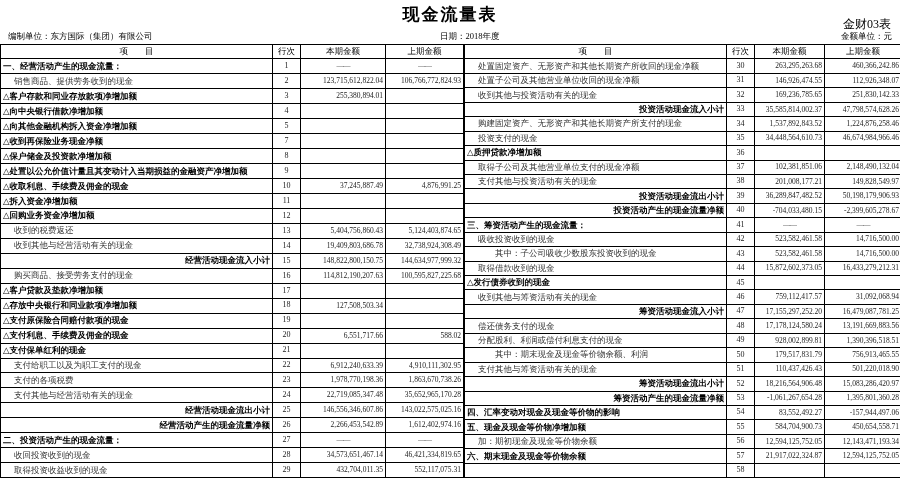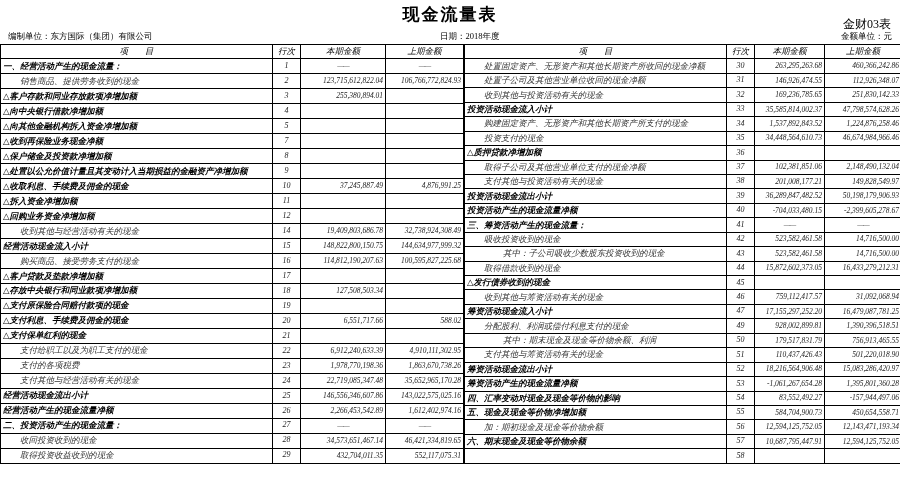--- a/index.html
+++ b/index.html
@@ -6,34 +6,34 @@
   .page{width:900px;height:481px;position:relative;background:#fff;color:#000;
         font-family:"Liberation Serif","DejaVu Serif",serif;overflow:hidden;}
   .hdr{position:relative;height:44px;}
   .title{text-align:center;font-size:17px;font-weight:bold;letter-spacing:2px;padding-top:3px;}
   .form-no{position:absolute;right:9px;top:16px;font-size:12px;}
   .meta{position:absolute;left:0;right:0;bottom:1px;height:12px;font-size:8.5px;}
   .meta .prep{position:absolute;left:8px;}
   .meta .date{position:absolute;left:440px;}
   .meta .unit{position:absolute;right:8px;}
   .tables{display:flex;align-items:stretch;}
-  table{border-collapse:collapse;table-layout:fixed;border:1.5px solid #000;font-style:italic;}
+  table{border-collapse:collapse;table-layout:fixed;border:1.5px solid #000;}
   table.lt{width:463px;}
   table.rt{width:437px;}
   th,td{border:1px solid #000;height:14.45px;box-sizing:border-box;padding:0 2px;
         line-height:1.05;overflow:hidden;white-space:nowrap;}
   th{font-weight:normal;font-size:8.5px;text-align:center;}
   td.label{font-size:8.5px;color:#111;}
   td.no{text-align:center;font-size:8px;color:#222;}
   td.amt{text-align:right;font-size:7.5px;color:#222;}
   td.amt.dash{text-align:center;color:#555;letter-spacing:-1px;}
   tr.st-b td.label{font-weight:bold;color:#000;}
-  tr.st-i td.label{padding-left:19px;color:#333;}
-  tr.st-i2 td.label{padding-left:38px;color:#333;}
-  tr.st-c td.label{font-weight:bold;text-align:left;color:#000;}
+  tr.st-i td.label{padding-left:13px;color:#333;}
+  tr.st-i2 td.label{padding-left:30px;color:#333;}
+  tr.st-c td.label{font-weight:bold;text-align:right;color:#000;}
   col.c-label-l{width:272px;} col.c-no-l{width:28px;} col.c-cur-l{width:85px;} col.c-prev-l{width:78px;}
   col.c-label-r{width:262px;} col.c-no-r{width:28px;} col.c-cur-r{width:70px;} col.c-prev-r{width:77px;}
 </style>
 </head>
 <body>
 
 <div class="page">
   <div class="hdr">
     <div class="title">现金流量表</div>
     <div class="form-no">金财03表</div>
@@ -121,20 +121,26 @@
             <td class="amt"></td>
             <td class="amt"></td>
           </tr>
           <tr class="st-b">
             <td class="label">△回购业务资金净增加额</td>
             <td class="no">12</td>
             <td class="amt"></td>
             <td class="amt"></td>
           </tr>
           <tr class="st-i">
+            <td class="label">收到的税费返还</td>
+            <td class="no">13</td>
+            <td class="amt">5,404,756,860.43</td>
+            <td class="amt">5,124,403,874.65</td>
+          </tr>
+          <tr class="st-i">
             <td class="label">收到其他与经营活动有关的现金</td>
             <td class="no">14</td>
             <td class="amt">19,409,803,686.78</td>
             <td class="amt">32,738,924,308.49</td>
           </tr>
           <tr class="st-c">
             <td class="label">经营活动现金流入小计</td>
             <td class="no">15</td>
             <td class="amt">148,822,800,150.75</td>
             <td class="amt">144,634,977,999.32</td>
@@ -344,20 +350,26 @@
             <td class="amt">759,112,417.57</td>
             <td class="amt">31,092,068.94</td>
           </tr>
           <tr class="st-c">
             <td class="label">筹资活动现金流入小计</td>
             <td class="no">47</td>
             <td class="amt">17,155,297,252.20</td>
             <td class="amt">16,479,087,781.25</td>
           </tr>
           <tr class="st-i">
+            <td class="label">偿还债务支付的现金</td>
+            <td class="no">48</td>
+            <td class="amt">17,178,124,580.24</td>
+            <td class="amt">13,191,669,883.56</td>
+          </tr>
+          <tr class="st-i">
             <td class="label">分配股利、利润或偿付利息支付的现金</td>
             <td class="no">49</td>
             <td class="amt">928,002,899.81</td>
             <td class="amt">1,390,396,518.51</td>
           </tr>
           <tr class="st-i2">
             <td class="label">其中：期末现金及现金等价物余额、利润</td>
             <td class="no">50</td>
             <td class="amt">179,517,831.79</td>
             <td class="amt">756,913,465.55</td>
@@ -394,21 +406,21 @@
           </tr>
           <tr class="st-i">
             <td class="label">加：期初现金及现金等价物余额</td>
             <td class="no">56</td>
             <td class="amt">12,594,125,752.05</td>
             <td class="amt">12,143,471,193.34</td>
           </tr>
           <tr class="st-b">
             <td class="label">六、期末现金及现金等价物余额</td>
             <td class="no">57</td>
-            <td class="amt">10,687,795,447.91</td>
+            <td class="amt">21,917,022,324.87</td>
             <td class="amt">12,594,125,752.05</td>
           </tr>
           <tr class="st-i">
             <td class="label"></td>
             <td class="no">58</td>
             <td class="amt"></td>
             <td class="amt"></td>
           </tr>
         </tbody>
     </table>

